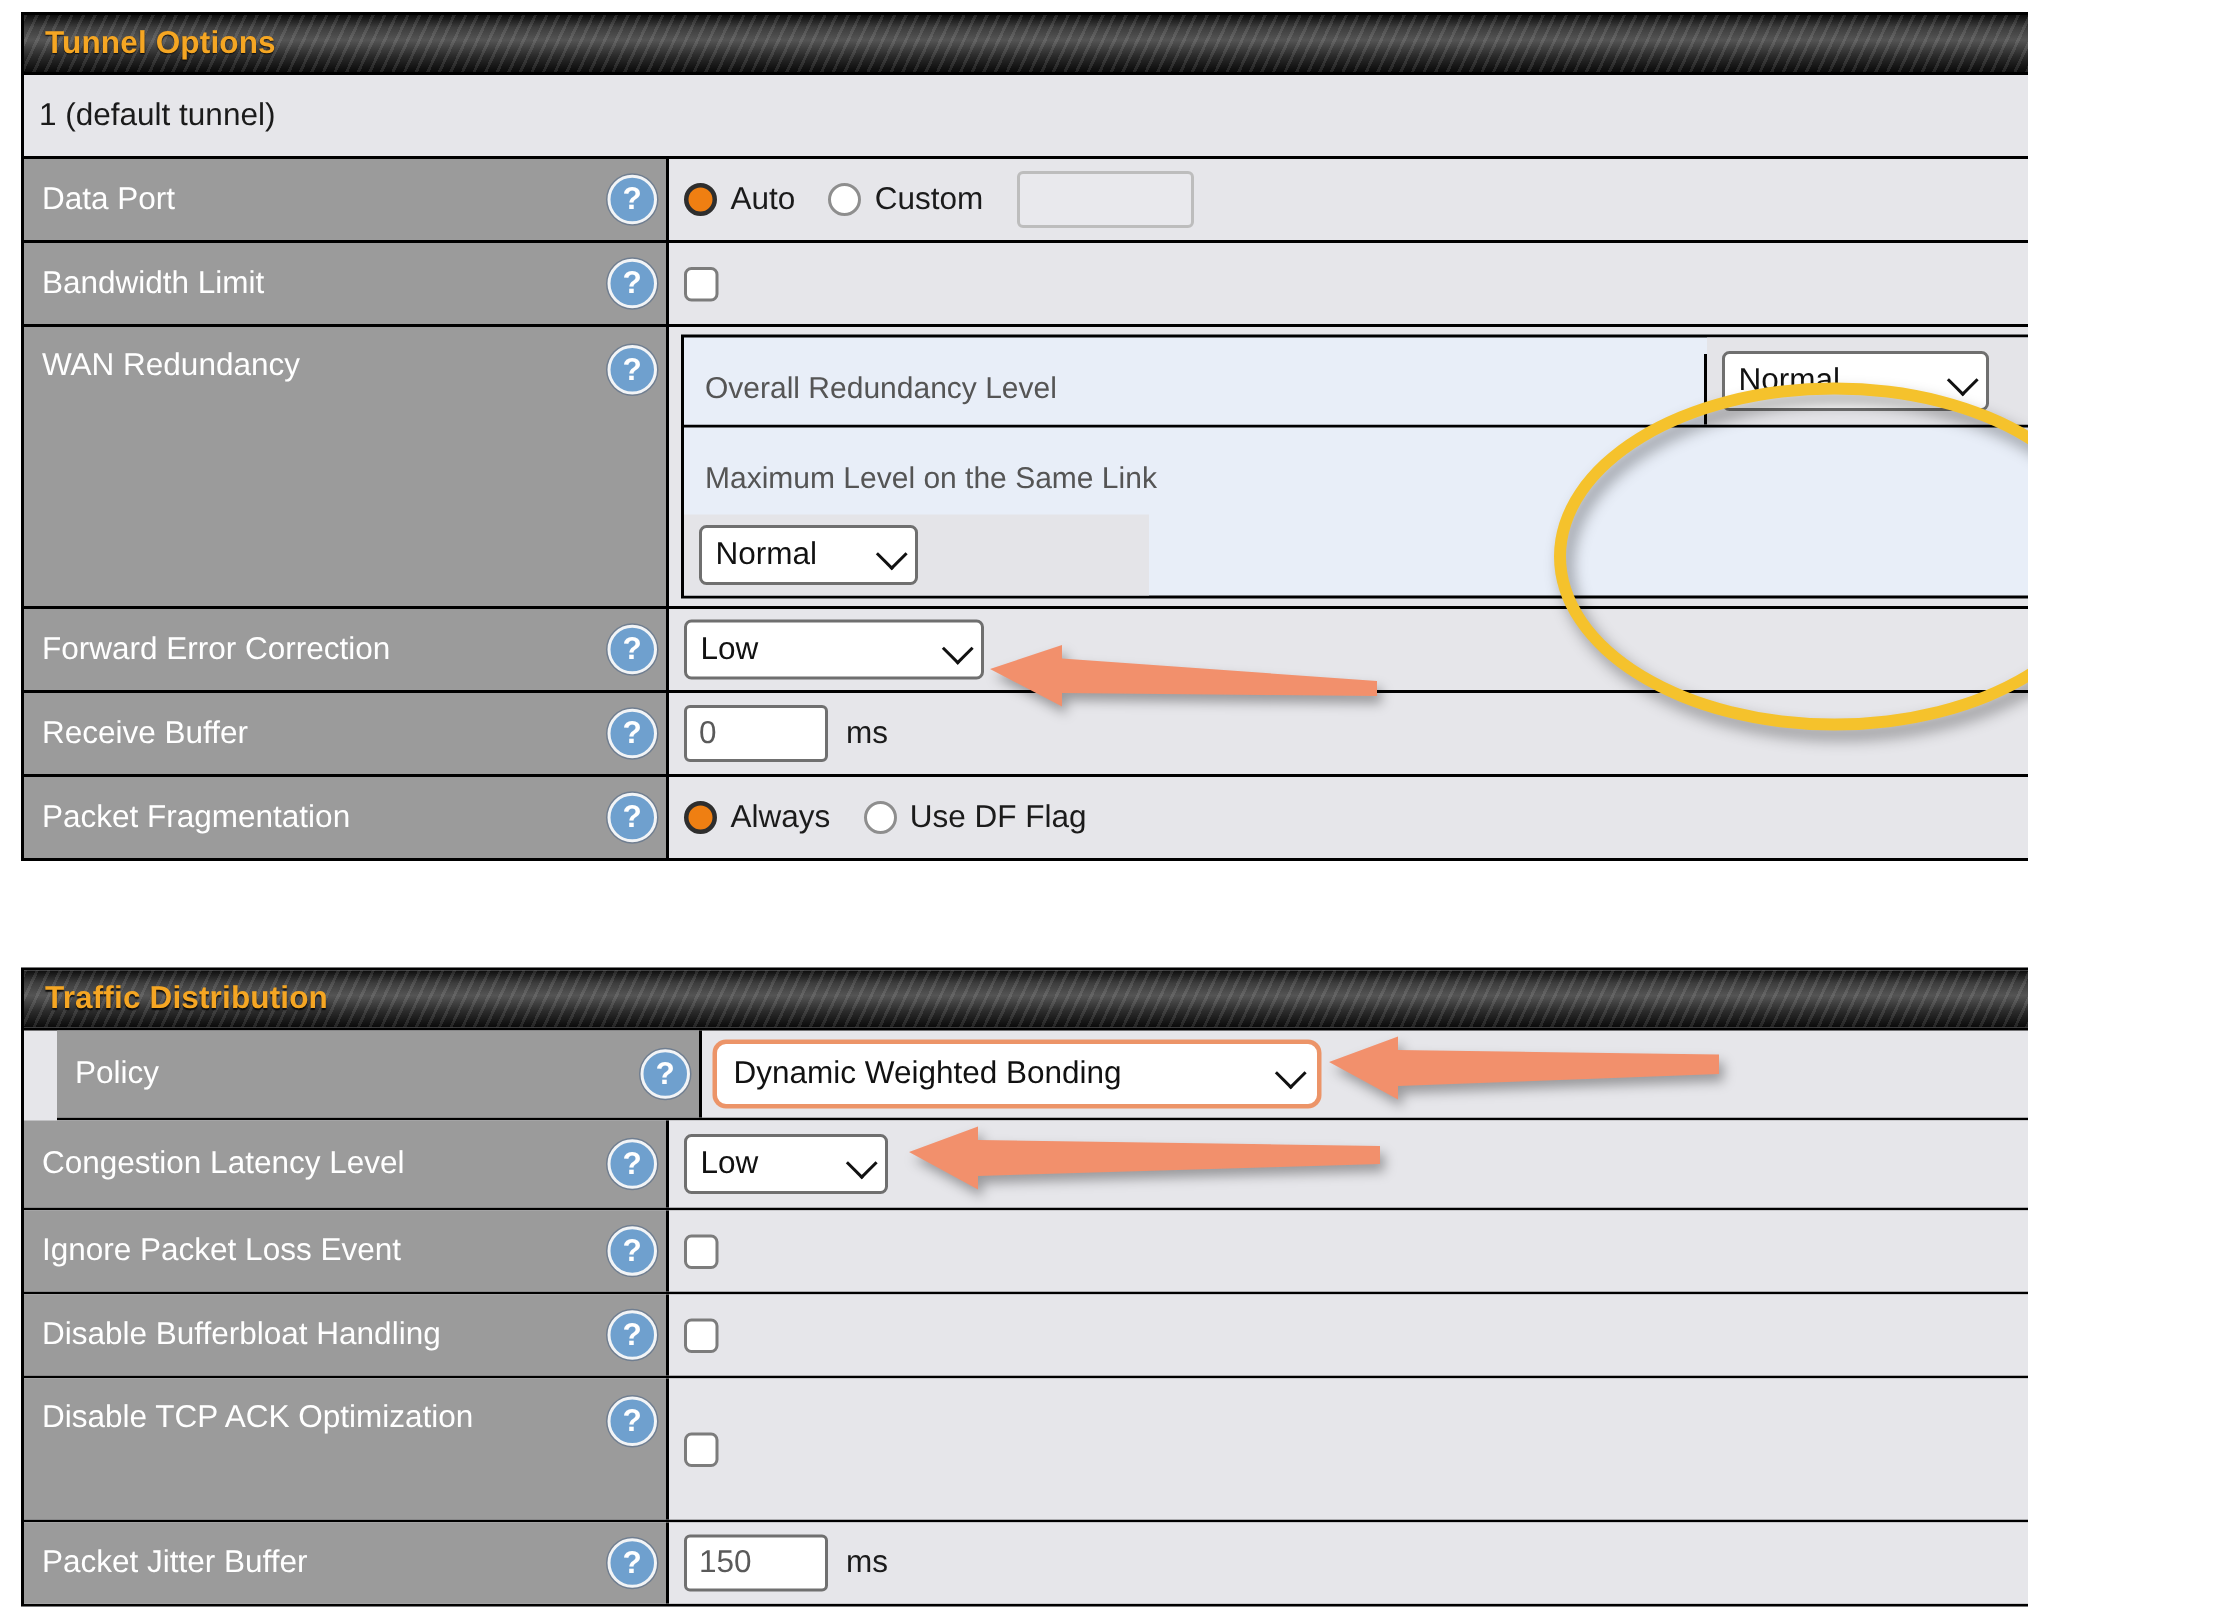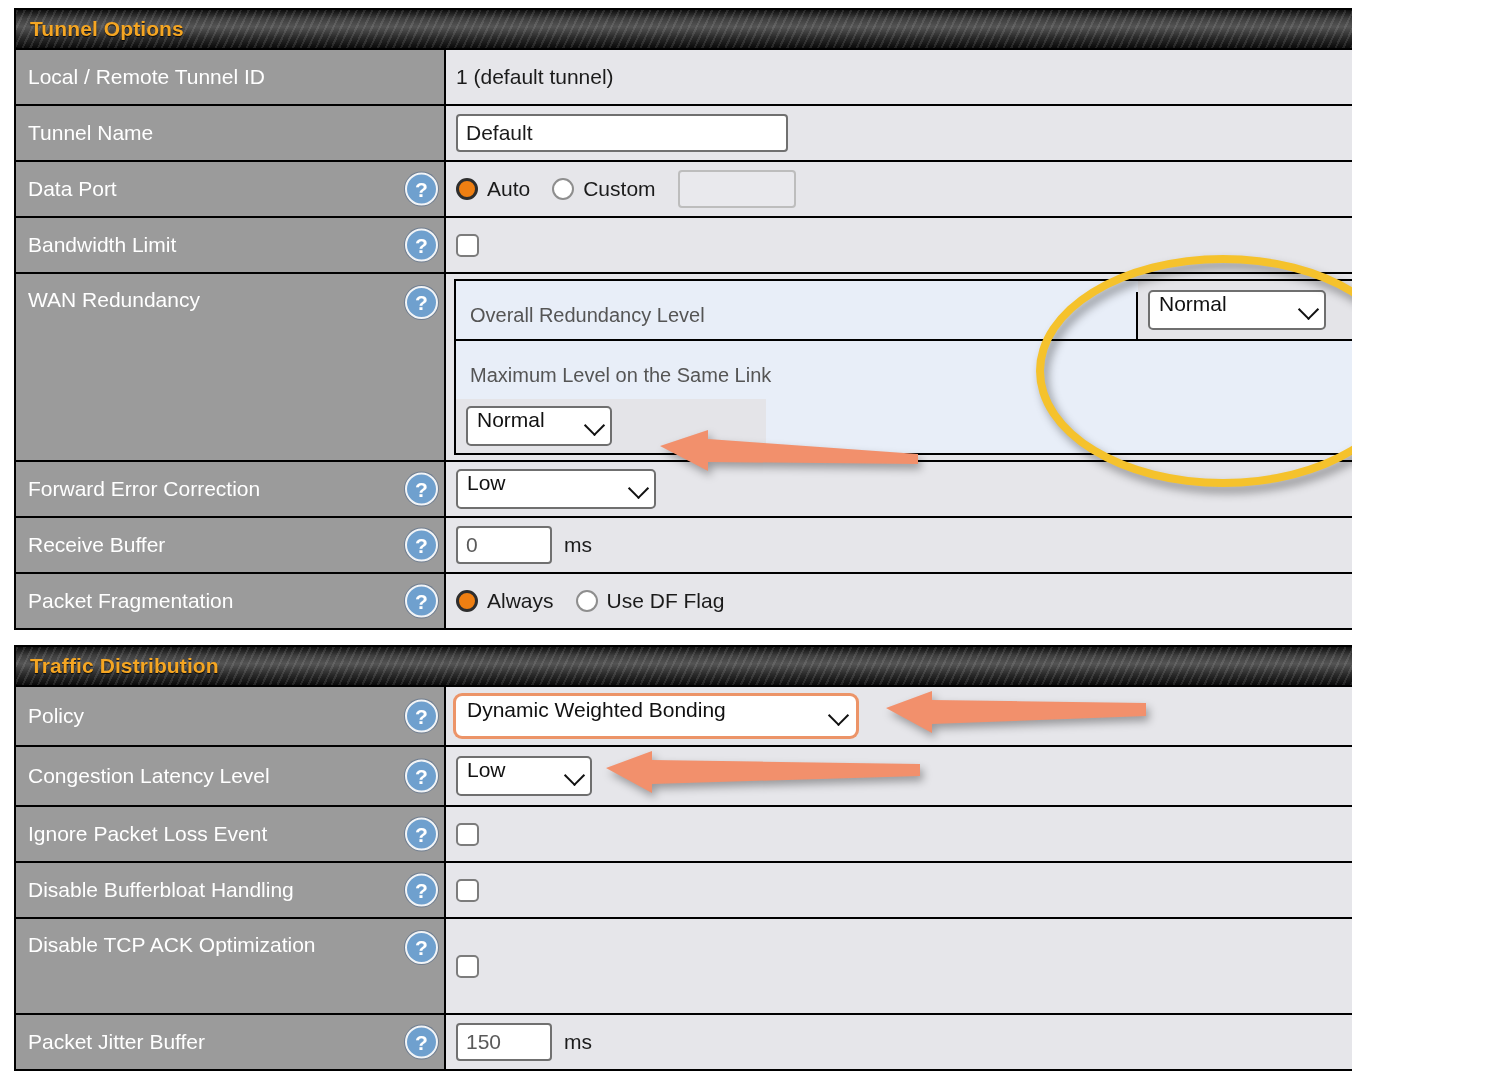--- a/index.html
+++ b/index.html
@@ -123,20 +123,21 @@
   }
   .txt.wide  { width: 332px; height: 38px; }
   .txt.num   { width: 96px;  height: 38px; color: #5a5a5a; }
   .txt.dis   { width: 118px; height: 38px; background: #e9e9ed; border-color: #bdbdbd; }
 
   .unit { margin-left: 12px; font-size: 21px; color: #1b1b1b; }
 
   .sel {
     position: relative;
     display: inline-flex;
+    align-items: center;
     background: #ffffff;
     border: 2px solid #6f6f6f;
     border-radius: 5px;
     box-sizing: border-box;
     height: 40px;
     font-size: 21px;
     color: #111;
     padding: 0 18px 0 9px;
     white-space: nowrap;
   }
@@ -235,36 +236,25 @@
 
 <div id="page">
 
   <div class="panel" id="panel-tunnel">
 
     <div class="panel-header">
       <span class="title">Tunnel Options</span>
     </div>
 
     <div class="row">
-      <div class="lbl">
-        <span>Local / Remote Tunnel ID</span>
-      </div>
       <div class="val">
         <span>1 (default tunnel)</span>
       </div>
     </div>
 
-    <div class="row">
-      <div class="lbl">
-        <span>Tunnel Name</span>
-      </div>
-      <div class="val">
-        <input class="txt wide" type="text" value="Default" style="">
-      </div>
-    </div>
 
     <div class="row">
       <div class="lbl">
         <span>Data Port</span>
         <span class="help mid">?</span>
       </div>
       <div class="val">
         <span class="radio-wrap">
           <span class="radio on"></span>
           <span class="radio-lbl">Auto</span>
@@ -359,21 +349,21 @@
       </div>
     </div>
   </div>
 
   <div class="panel" id="panel-traffic">
 
     <div class="panel-header">
       <span class="title">Traffic Distribution</span>
     </div>
 
-    <div class="row" style="min-height:58px;">
+    <div class="row" style="min-height:58px;margin-left:22px;">
       <div class="lbl">
         <span>Policy</span>
         <span class="help mid">?</span>
       </div>
       <div class="val">
         <span class="sel focus-ring" style="width:400px;">
           <span>Dynamic Weighted Bonding</span>
           <i class="chev"></i>
         </span>
       </div>

